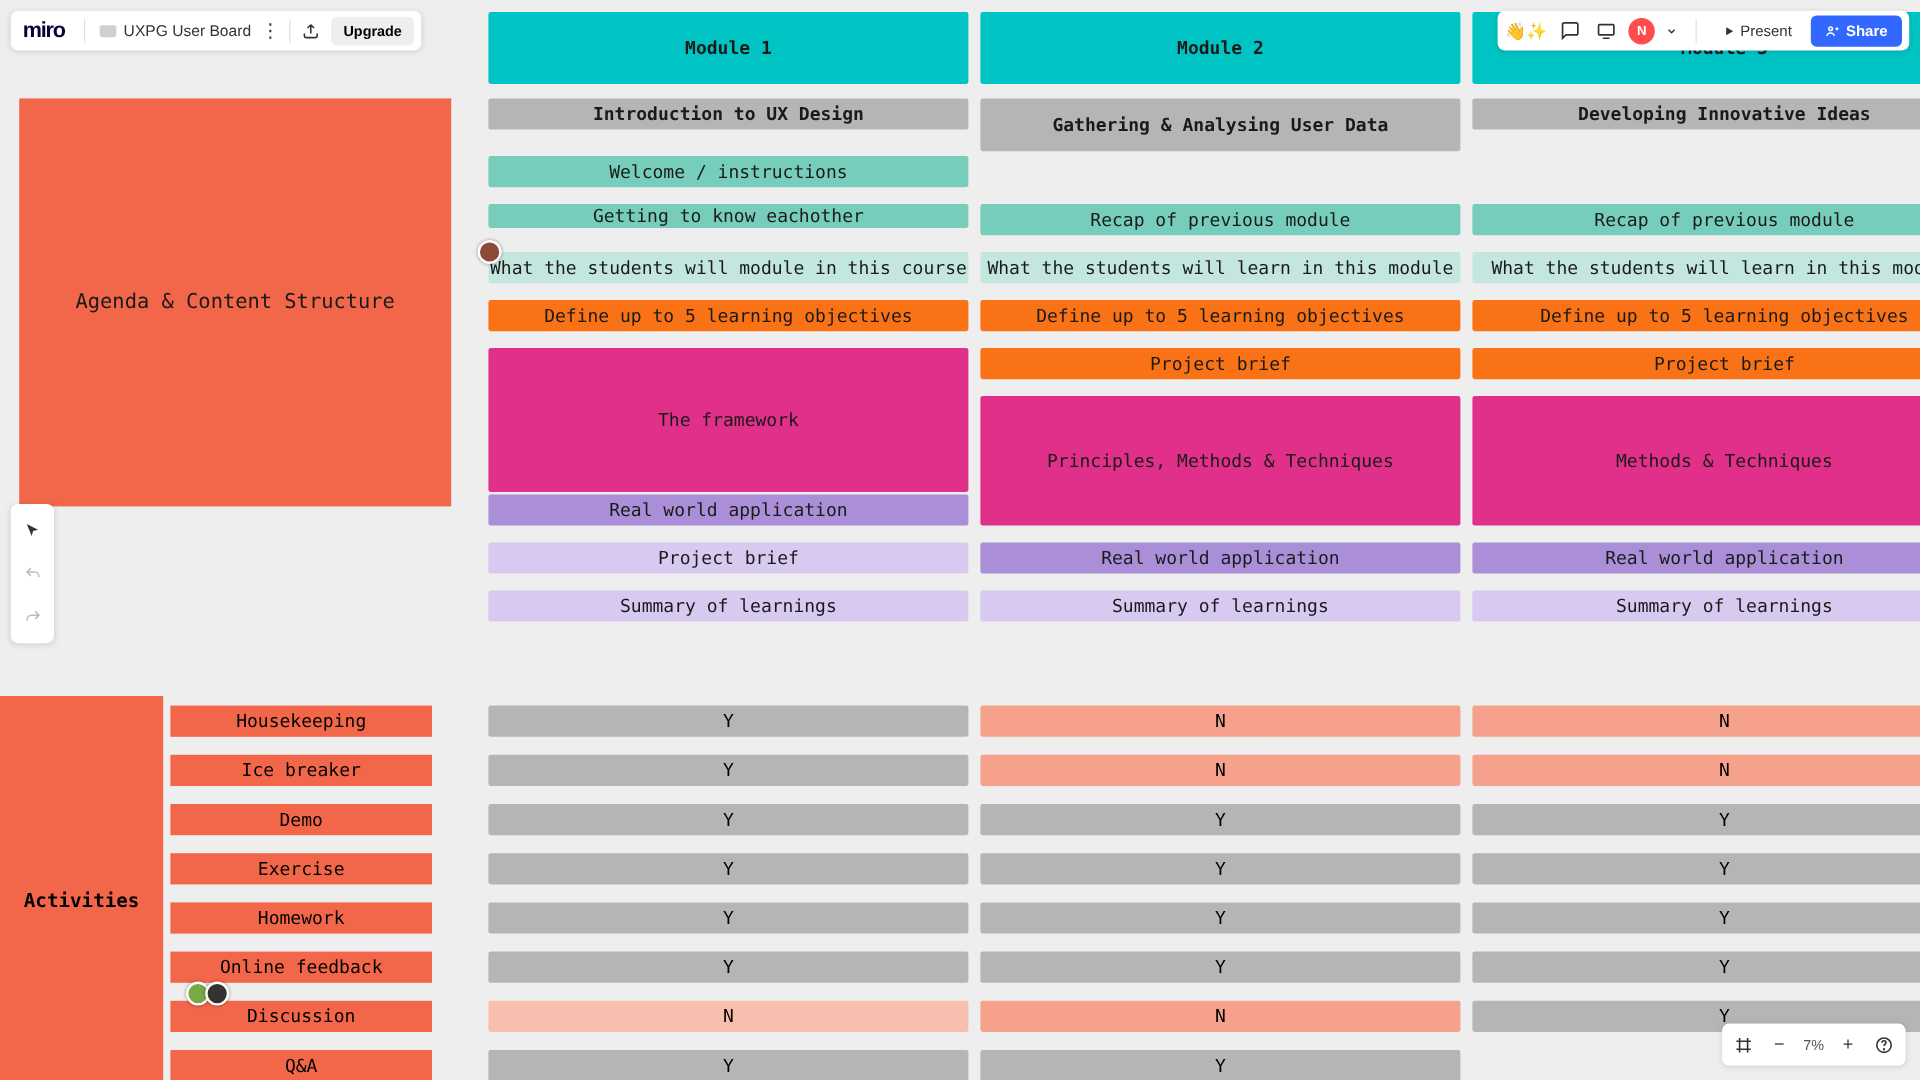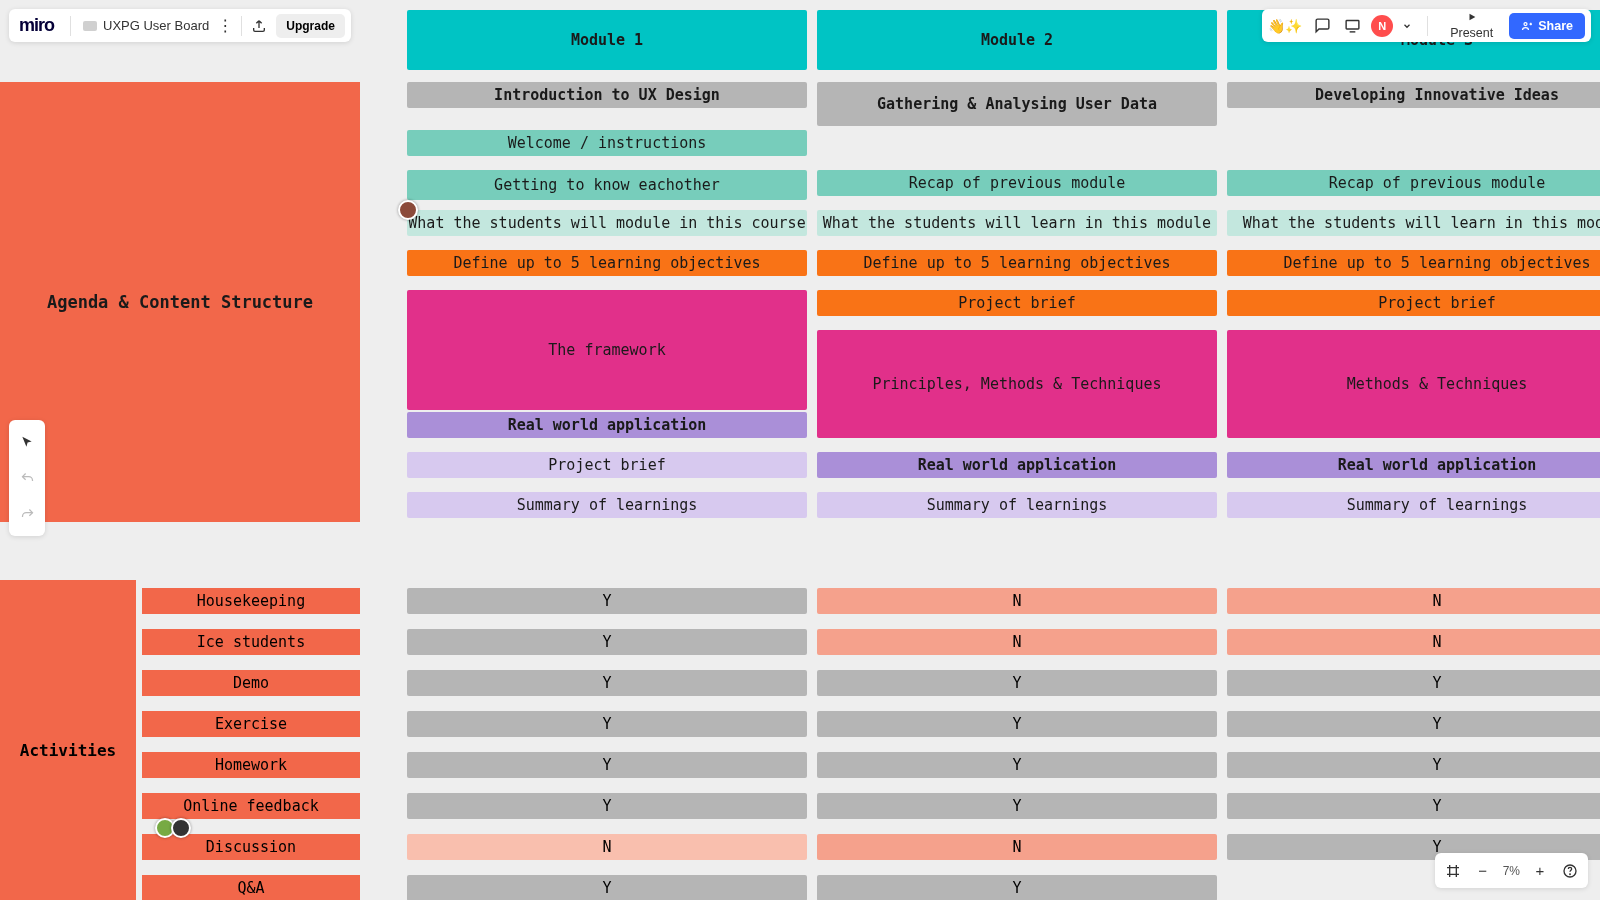--- a/index.html
+++ b/index.html
@@ -21,53 +21,53 @@
 
   
   .topbar-right {
     position:absolute; top:9px; right:9px; height:33px;
     background:#fff; border-radius:6px; box-shadow:0 1px 5px rgba(0,0,0,.12);
     display:flex; align-items:center; padding:0 6px; gap:8px;
   }
   .emoji-rxn { display:flex; gap:2px; font-size:14px; }
   .ticon { width:22px; height:22px; display:flex; align-items:center; justify-content:center; cursor:pointer; color:#333;}
   .avatar { width:22px; height:22px; border-radius:50%; background:#ff4d4d; color:#fff; font-size:11px; font-weight:700; display:flex; align-items:center; justify-content:center;}
-  .present-btn { display:flex; align-items:center; gap:4px; font-size:12.5px; padding:5px 8px; border-radius:5px; cursor:pointer; color:#333;flex-direction:column;}
+  .present-btn { display:flex; align-items:center; gap:4px; font-size:12.5px; padding:5px 8px; border-radius:5px; cursor:pointer; color:#333;}
   .share-btn { background:#3268ff; color:#fff; font-size:12.5px; font-weight:600; padding:6px 12px; border-radius:5px; display:flex; align-items:center; gap:5px; cursor:pointer;}
 
   
   .toolstrip { position:absolute; left:9px; top:420px; width:36px; background:#fff; border-radius:6px; box-shadow:0 1px 5px rgba(0,0,0,.12); padding:4px 0;}
   .toolbtn { width:36px; height:36px; display:flex; align-items:center; justify-content:center; cursor:pointer; color:#333;}
   .toolbtn.dim { color:#bbb; }
 
   
   .zoombar { position:absolute; bottom:12px; right:12px; height:35px; background:#fff; border-radius:6px; box-shadow:0 1px 5px rgba(0,0,0,.12); display:flex; align-items:center; padding:0 8px; gap:10px;}
   .zbtn { cursor:pointer; color:#333; font-size:15px; display:flex; align-items:center; justify-content:center; width:20px;}
   .zpct { font-size:12px; color:#555;}
 
   
   .canvas { position:absolute; left:0; top:0; width:1600px; height:900px; }
   .mono { font-family: "Menlo","Consolas",monospace; }
 
   
   .agenda-label {
-    position:absolute; left:0; top:82px; width:360px; height:440px; background:#f2674a;
+    position:absolute; left:16px; top:82px; width:360px; height:340px; background:#f2674a;
     display:flex; align-items:center; justify-content:center;
-    font-weight:700; font-size:17px; color:#1a1a1a;
+    font-weight:400; font-size:17px; color:#1a1a1a;
   }
   .col { position:absolute; width:400px; }
   .col1 { left:407px; } .col2 { left:817px; } .col3 { left:1227px; width:420px;}
   .cell { border-radius:2px; text-align:center; display:flex; align-items:center; justify-content:center; font-size:15px; color:#1a1a1a; position:absolute; width:100%; }
   .teal { background:#00c4c4; font-weight:700; }
   .gray { background:#b5b5b5; font-weight:700; }
   .mint { background:#77cdbb; }
   .mintL { background:#c3e7de; }
   .pinkL{ background:#f97316; }
   .hotpink{ background:#e1308a; }
-  .purp { background:#aa8fd8;font-weight:bold; }
+  .purp { background:#aa8fd8; }
   .purpL{ background:#d7c9ef; }
 
   
   .act-label { position:absolute; left:0; top:580px; width:136px; height:340px; background:#f2674a; display:flex; align-items:center; justify-content:center; font-weight:700; font-size:16px;}
   .act-rows { position:absolute; left:142px; top:588px; width:220px;}
   .act-row { background:#f2674a; text-align:center; font-size:15px; height:26px; margin-bottom:15px; display:flex; align-items:center; justify-content:center; width:218px;}
   .yn-col { position:absolute; width:400px; }
   .ync1 { left:407px; top:588px;} .ync2 { left:817px; top:588px;} .ync3 { left:1227px; top:588px; width:420px;}
   .yn { height:26px; margin-bottom:15px; text-align:center; display:flex; align-items:center; justify-content:center; font-size:15px; border-radius:2px;}
   .y { background:#b5b5b5; } .n { background:#f5a18c; } .nL { background:#f9bfae; }
@@ -78,21 +78,21 @@
 <body>
 
 <div class="canvas">
 
   <div class="agenda-label mono">Agenda &amp; Content Structure</div>
 
   <div class="col col1 mono" id="c1">
       <div class="cell teal mono" style="top: 10px; height: 60px;">Module 1</div>
       <div class="cell gray mono" style="top: 82px; height: 26px;">Introduction to UX Design</div>
       <div class="cell mono mint" style="top: 130px; height: 26px;">Welcome / instructions</div>
-      <div class="cell mono mint" style="top: 170px; height: 30px;">Getting to know eachother</div>
+      <div class="cell mono mint" style="top: 170px; height: 20px;">Getting to know eachother</div>
       <div class="cell mono mintL" style="top: 210px; height: 26px;">What the students will module in this course</div>
       <div class="cell mono pinkL" style="top: 250px; height: 26px;">Define up to 5 learning objectives</div>
       <div class="cell mono hotpink" style="top: 290px; height: 120px;">The framework</div>
       <div class="cell mono purp" style="top: 412px; height: 26px;">Real world application</div>
       <div class="cell mono purpL" style="top: 452px; height: 26px;">Project brief</div>
       <div class="cell mono purpL" style="top: 492px; height: 26px;">Summary of learnings</div>
     </div>
   <div class="col col2 mono" id="c2">
       <div class="cell teal mono" style="top: 10px; height: 60px;">Module 2</div>
       <div class="cell gray mono" style="top: 82px; height: 44px;">Gathering &amp; Analysing User Data</div>
@@ -112,21 +112,21 @@
       <div class="cell mono pinkL" style="top: 250px; height: 26px;">Define up to 5 learning objectives</div>
       <div class="cell mono pinkL" style="top: 290px; height: 26px;">Project brief</div>
       <div class="cell mono hotpink" style="top: 330px; height: 108px;">Methods &amp; Techniques</div>
       <div class="cell mono purp" style="top: 452px; height: 26px;">Real world application</div>
       <div class="cell mono purpL" style="top: 492px; height: 26px;">Summary of learnings</div>
     </div>
 
   <div class="act-label mono">Activities</div>
   <div class="act-rows mono" id="actrows">
       <div class="act-row mono">Housekeeping</div>
-      <div class="act-row mono">Ice students</div>
+      <div class="act-row mono">Ice breaker</div>
       <div class="act-row mono">Demo</div>
       <div class="act-row mono">Exercise</div>
       <div class="act-row mono">Homework</div>
       <div class="act-row mono">Online feedback</div>
       <div class="act-row mono">Discussion</div>
       <div class="act-row mono">Q&amp;A</div>
     </div>
   <div class="yn-col ync1 mono" id="yn1">
       <div class="yn mono y">Y</div>
       <div class="yn mono y">Y</div>

